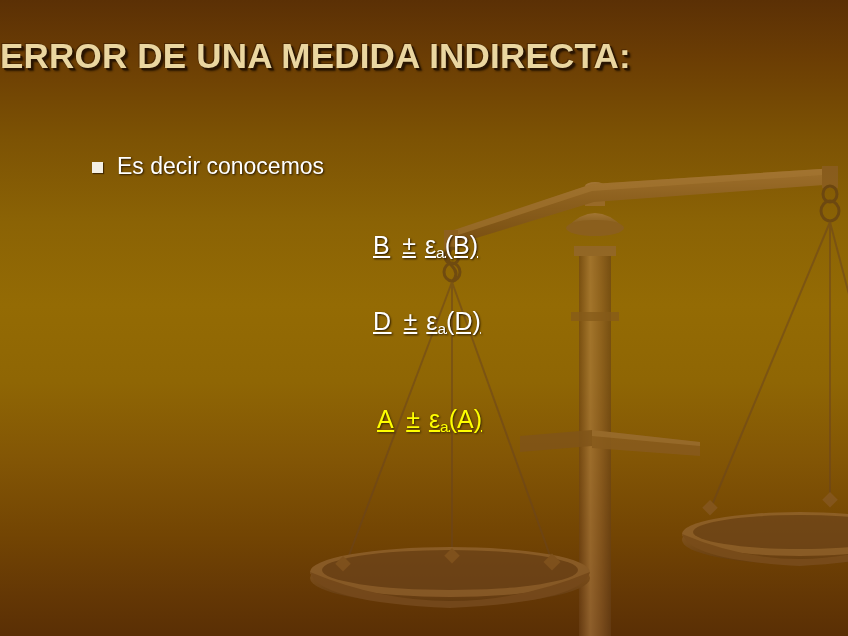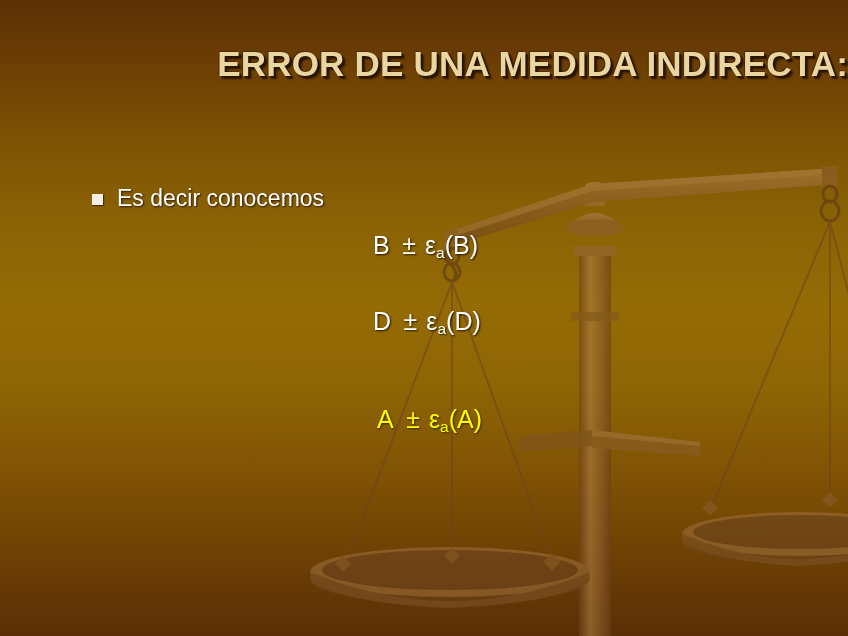--- a/index.html
+++ b/index.html
@@ -31,24 +31,24 @@
   .scale-layer {
     position: absolute;
     inset: 0;
     pointer-events: none;
     opacity: 0.62;
   }
 
   
   .title-block {
     position: absolute;
-    top: 44px;
+    top: 36px;
     left: 0;
     width: 848px;
-    text-align: right;
+    text-align: left;
     line-height: 1.12;
     z-index: 5;
   }
   .title-line {
     display: block;
     font-size: 35px;
     font-weight: bold;
     color: #ead6a0;
     letter-spacing: 0.2px;
     text-shadow:
@@ -64,21 +64,20 @@
     top: 0;
     width: 848px;
     height: 636px;
     z-index: 5;
   }
   .bullet-row {
     position: absolute;
     display: flex;
     align-items: flex-start;
     color: #ffffff;
-    margin-top: 32px;
   }
   .sq-bullet {
     width: 11px;
     height: 11px;
     background: #f3efe4;
     flex: 0 0 auto;
     margin-top: 10px;
     margin-right: 14px;
     box-shadow: 1px 1px 1px rgba(30,14,0,0.6);
   }
@@ -107,20 +106,21 @@
   }
 
   
   .formula {
     position: absolute;
     font-size: 25px;
     color: #ffffff;
     white-space: nowrap;
     text-shadow: 1px 1px 2px rgba(25,12,0,0.9);
     z-index: 6;
+    text-decoration: underline;
   }
   .formula .var  { letter-spacing: 0.5px; }
   .formula .pm   { margin: 0 9px 0 12px; }
   .formula .eps  { font-style: normal; }
   .formula sub {
     font-size: 0.62em;
     vertical-align: -0.28em;
     letter-spacing: 0;
   }
   .f-b { left: 373px; top: 231px; }

